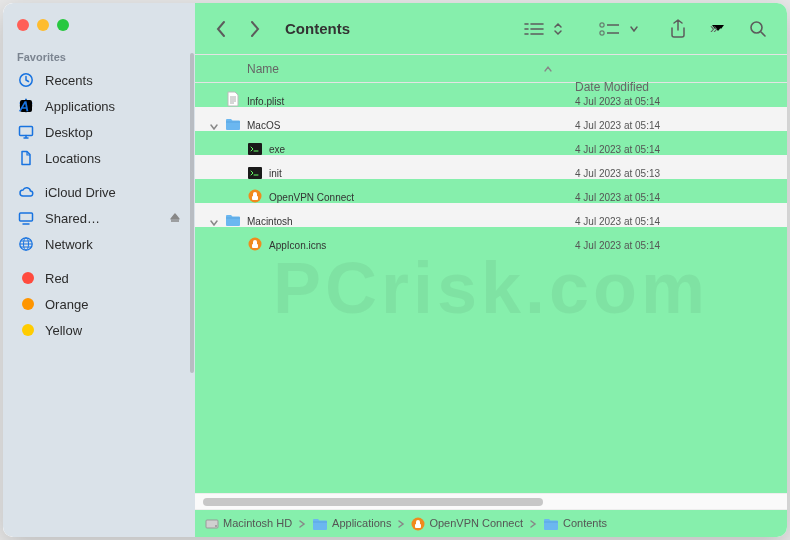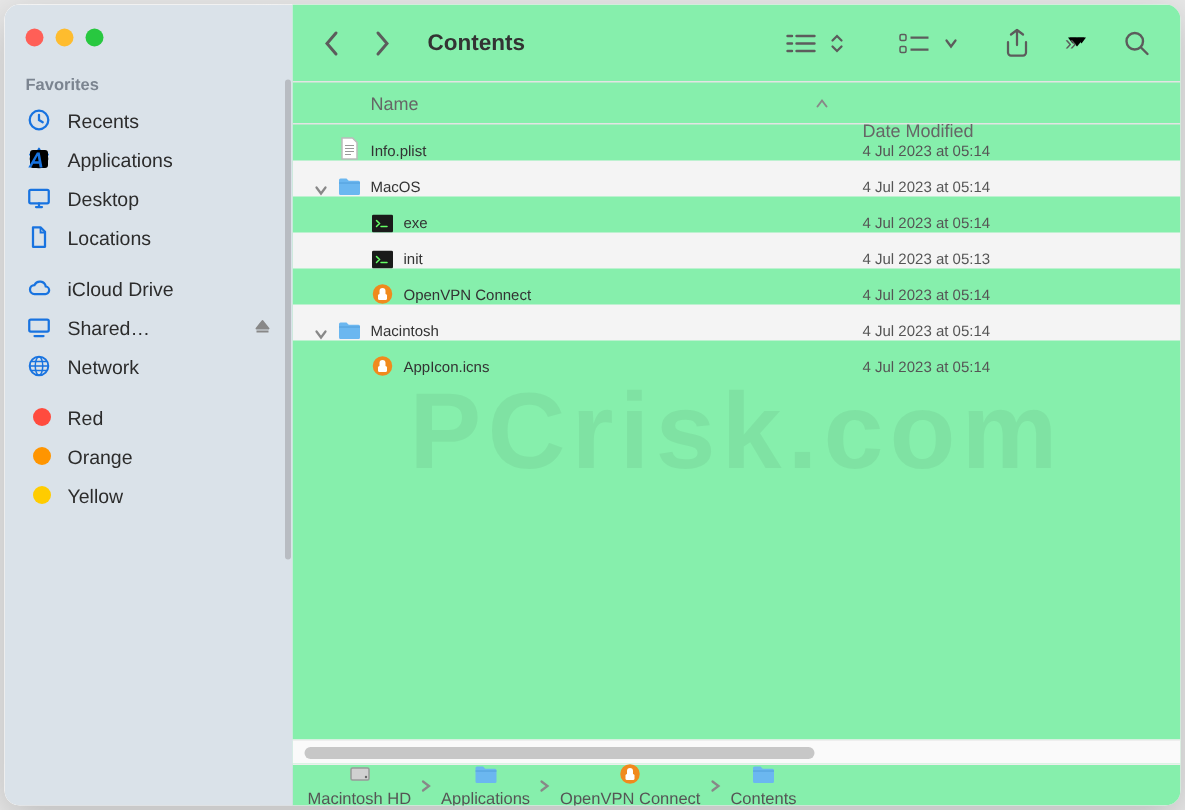--- a/index.html
+++ b/index.html
@@ -37,21 +37,21 @@
 .file-icon { width: 20px; display:flex; align-items:center; justify-content:center; flex-shrink:0; }
 .file-name { flex: 1; padding-left: 4px; }
 .file-date { width: 220px; padding-left: 8px; color: #555; }
 
 .watermark { position: absolute; top: 50%; left: 50%; transform: translate(-50%, -50%); font-size: 72px; font-weight: 700; color: rgba(0,0,0,0.05); letter-spacing: 4px; pointer-events: none; white-space: nowrap; }
 
 .scrollbar-h { height: 16px; background: #fafafa; border-top:1px solid #eee; position:relative; }
 .scrollbar-thumb { position:absolute; left:8px; top:4px; height:8px; width: 340px; background:#c7c7c7; border-radius:4px; }
 
 .pathbar { height: 28px; display:flex; align-items:center; padding: 0 10px; gap: 4px; font-size: 11px; color:#555; border-top:1px solid #eee; }
-.path-item { display:flex; align-items:center; gap:4px;flex-direction:column; }
+.path-item { display:flex; align-items:flex-start; gap:4px; }
 .path-sep { color:#aaa; margin: 0 2px; }
 
 svg { display:block; }
 .scrollbar-v-thumb { position:absolute; right:1px; top:50px; width:4px; height: 320px; background:#b8bcc2; border-radius:2px; }
 </style>
 </head>
 <body>
 
 <div class="window">
 

